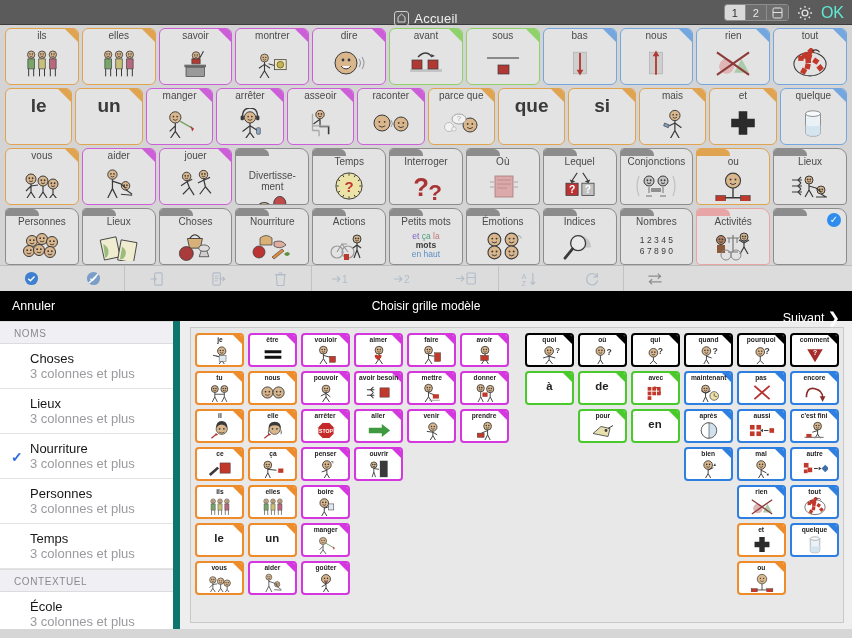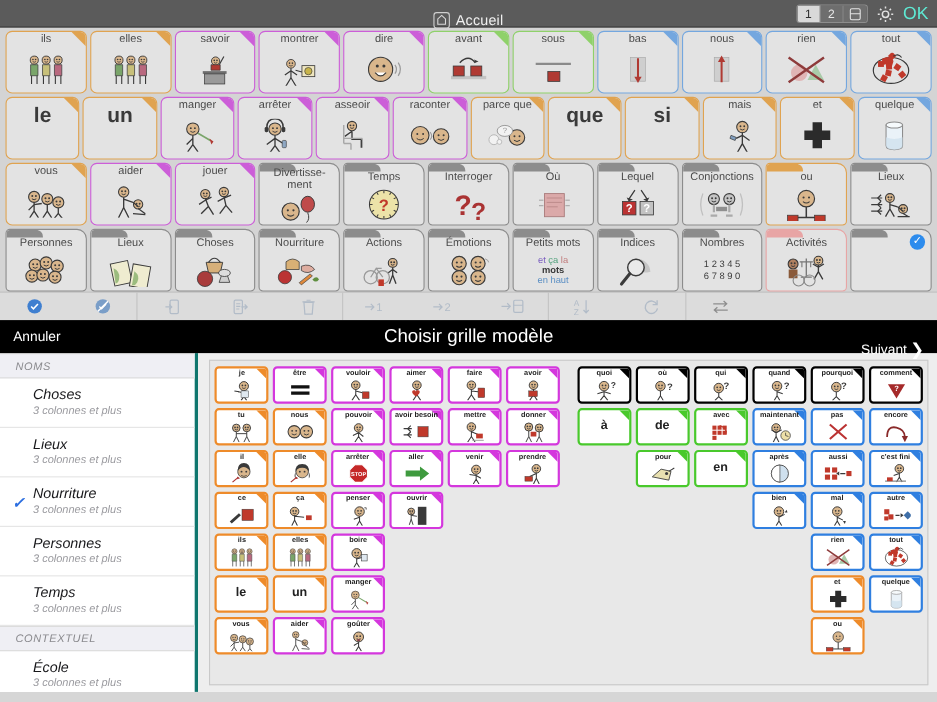--- a/index.html
+++ b/index.html
@@ -69,21 +69,21 @@
 
   
   .cell.folder{ border:1.6px solid #8c8c8c; border-radius:4px 9px 4px 4px; }
   .cell.folder::before{
     content:''; position:absolute; left:0; top:0; width:46%; height:7px;
     background:#8c8c8c; border-radius:3px 6px 0 0;
   }
   .cell.folder.sel-orange{border-color:#e0a350;} .cell.folder.sel-orange::before{background:#e0a350;}
   .cell.folder.sel-pink{border-color:#e8a5a5;}   .cell.folder.sel-pink::before{background:#e8a5a5;}
   .cell.folder .lbl{ margin-top:8px; }
-  .cell.folder.two .lbl{ margin-top:4px; }
+  .cell.folder.two .lbl{ margin-top:22px; }
   .checkdot{
     position:absolute; top:4px; right:5px; width:14px;height:14px;border-radius:50%;
     background:#2d8ced; display:flex;align-items:center;justify-content:center;z-index:5;
   }
   .checkdot::after{content:'✓'; color:#fff; font-size:10px; line-height:10px;}
 
   
   #acttools{
     height:26px; background:#dcdcdc; border-top:1px solid #bdbdbd;
     display:flex; align-items:center;
@@ -93,38 +93,38 @@
   #acttools .tbtn{
     width:62px; display:flex; align-items:center; justify-content:center; height:100%;
   }
 
   
   #navbar{
     height:30px; background:#000; color:#fff; display:flex; align-items:center;
     position:relative; padding:0 12px; font-size:12.5px;
   }
   #navbar .center{
-    position:absolute; left:0; right:0; text-align:center; font-size:17px;
+    position:absolute; left:0; right:0; text-align:center; font-size:12px;
   }
   #navbar .right{ margin-left:auto; display:flex;align-items:center; gap:3px; z-index:2;margin-top:24px;}
   #navbar .chev{font-size:15px;}
 
   
   #split{ display:flex; height:308px; background:#fff; }
-  #sidebar{ width:200px; background:#fff; border-right:3px solid #0f766e; overflow:hidden;font-style:italic;}
+  #sidebar{ width:200px; background:#fff; border-right:7px solid #0f766e; overflow:hidden;}
   .sec-head{
     background:#efeff4; color:#8a8a8e; font-size:10px; letter-spacing:.6px;
     padding:6px 0 4px 14px; border-top:1px solid #dcdcdc; border-bottom:1px solid #dcdcdc;
   }
   .sb-item{
     height:45px; padding:6px 0 0 30px; position:relative;
     border-bottom:1px solid #e4e4e4;
   }
   .sb-item .nm{ font-size:13px; color:#17171a; line-height:17px;}
-  .sb-item .sub{ font-size:10px; color:#9a9a9f; line-height:14px;}
+  .sb-item .sub{ font-size:13px; color:#9a9a9f; line-height:14px;}
   .sb-item .tick{
     position:absolute; left:11px; top:15px; color:#2d6fe0; font-size:14px; font-weight:bold;
   }
 
   
   #preview{
     flex:1; background:#eeeeee; padding:6px 8px 0 10px;
   }
   #pvbox{
     background:#e8e8e8; border:1px solid #c9c9c9; height:296px;
@@ -772,20 +772,26 @@
             <circle cx="8" cy="-7" r="4" fill="#d9b68c" stroke="#3a3a3a" stroke-width="1"></circle>
             <circle cx="6.68" cy="-7.6" r="0.9" fill="#3a3a3a"></circle>
             <circle cx="9.32" cy="-7.6" r="0.9" fill="#3a3a3a"></circle>
             <path d="M6.4 -5.6 q1.6 1.4 3.2 0" fill="none" stroke="#3a3a3a" stroke-width="0.9"></path>
             <path d="M8 -3 V4 M8 -1 L4 2 M8 -1 L12 2 M8 4 L5 12 M8 4 L11 12" stroke="#3a3a3a" stroke-width="1.2" fill="none"></path>
             <rect x="-5" y="8" width="5" height="6" fill="#c0392b"></rect>
           </svg>
         </div>
       </div>
       <div class="cell folder">
+        <div class="lbl">Petits mots</div>
+        <div class="art">
+          <div style="font-size:8.5px;line-height:9px;text-align:center"><span style="color:#7b5fc0">et</span> <span style="color:#4fa07a">ça</span> <span style="color:#c07a7a">la</span><br><b style="color:#3a3a3a">mots</b><br><span style="color:#5b8fc4">en haut</span></div>
+        </div>
+      </div>
+      <div class="cell folder">
         <div class="lbl">Émotions</div>
         <div class="art">
           <svg width="40" height="30" viewBox="-18 -14 36 28">
             <g>
               <circle cx="-8" cy="-6" r="6" fill="#d9b68c" stroke="#3a3a3a" stroke-width="1"></circle>
               <circle cx="-9.98" cy="-6.9" r="0.9" fill="#3a3a3a"></circle>
               <circle cx="-6.02" cy="-6.9" r="0.9" fill="#3a3a3a"></circle>
               <path d="M-10.4 -3.9000000000000004 q2.4000000000000004 2.0999999999999996 4.800000000000001 0" fill="none" stroke="#3a3a3a" stroke-width="0.9"></path>
             </g>
             <g>
@@ -801,26 +807,20 @@
               <path d="M-10.4 8.1 q2.4000000000000004 2.0999999999999996 4.800000000000001 0" fill="none" stroke="#3a3a3a" stroke-width="0.9"></path>
             </g>
             <g>
               <circle cx="8" cy="6" r="6" fill="#d9b68c" stroke="#3a3a3a" stroke-width="1"></circle>
               <circle cx="6.02" cy="5.1" r="0.9" fill="#3a3a3a"></circle>
               <circle cx="9.98" cy="5.1" r="0.9" fill="#3a3a3a"></circle>
               <path d="M5.6 8.1 q2.4000000000000004 2.0999999999999996 4.800000000000001 0" fill="none" stroke="#3a3a3a" stroke-width="0.9"></path>
             </g>
             <path d="M14 -10 q3 1 3 3" stroke="#999" fill="none" stroke-width=".8"></path>
           </svg>
-        </div>
-      </div>
-      <div class="cell folder">
-        <div class="lbl">Petits mots</div>
-        <div class="art">
-          <div style="font-size:8.5px;line-height:9px;text-align:center"><span style="color:#7b5fc0">et</span> <span style="color:#4fa07a">ça</span> <span style="color:#c07a7a">la</span><br><b style="color:#3a3a3a">mots</b><br><span style="color:#5b8fc4">en haut</span></div>
         </div>
       </div>
       <div class="cell folder">
         <div class="lbl">Indices</div>
         <div class="art">
           <svg width="40" height="30" viewBox="-18 -16 36 32">
             <path d="M-2 -12 q13 2 14 13 q-11 3 -17 -4z" fill="#bdbdbd" opacity=".8"></path>
             <circle cx="-2" cy="-3" r="8" fill="#eaeaea" stroke="#3a3a3a" stroke-width="1.4"></circle>
             <path d="M-8 3 L-16 13" stroke="#3a3a3a" stroke-width="3" stroke-linecap="round"></path>
           </svg>

